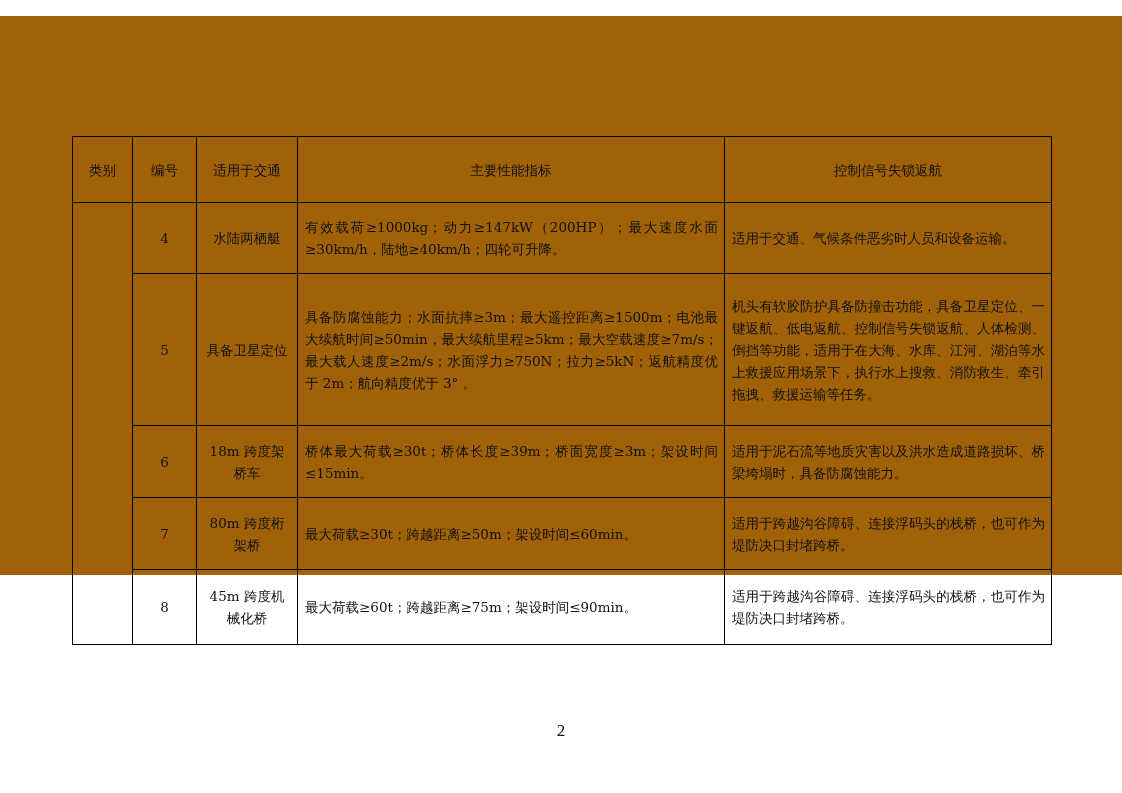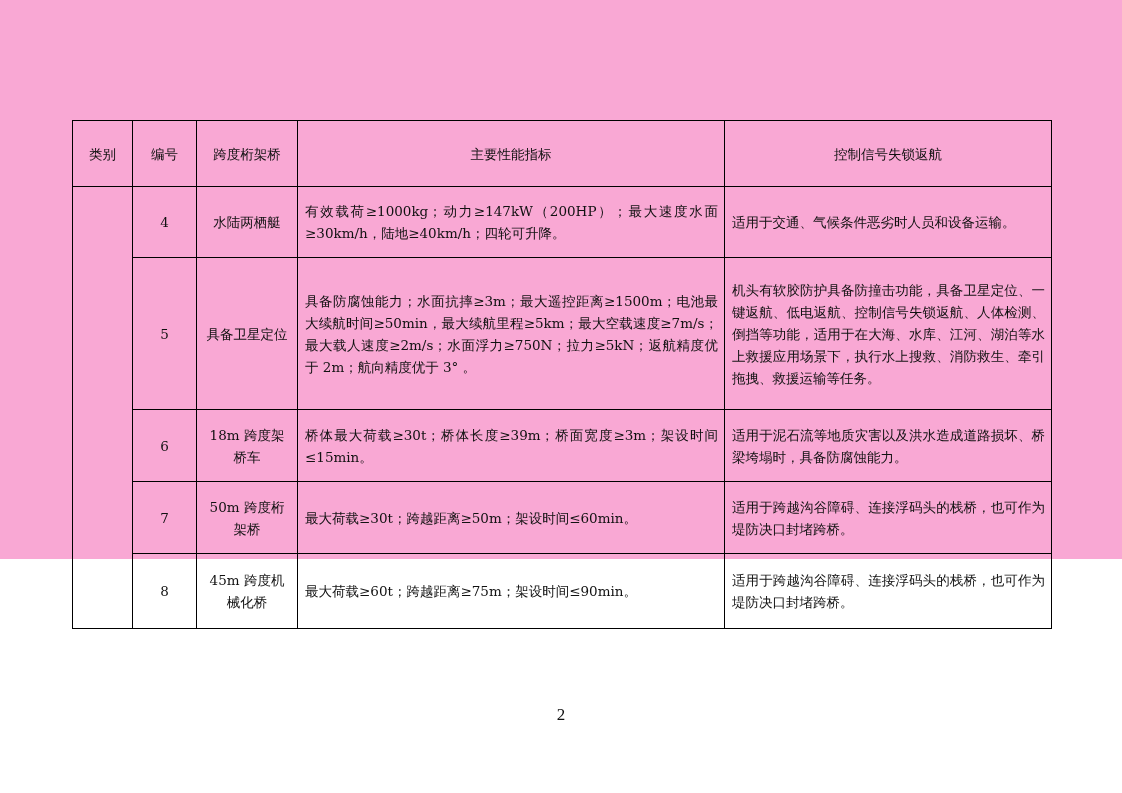--- a/index.html
+++ b/index.html
@@ -1,18 +1,18 @@
 <!DOCTYPE html>
 <html><head>
 <meta charset="utf-8">
 <style>
   html, body { margin: 0; padding: 0; background: #ffffff; }
   body { width: 1122px; height: 793px; position: relative; overflow: hidden;
          font-family: "DejaVu Serif", "Liberation Serif", serif; color: #111; }
-  .page { position: absolute; left: 0; top: 0; width: 1122px; height: 559px; background: #f9a8d4; }
+  .page { position: absolute; left: 0; top: 16px; width: 1122px; height: 559px; background: #a16207; }
   table.spec { position: absolute; left: 72px; top: 120px; border-collapse: collapse;
                table-layout: fixed; width: 979px; }
   table.spec td, table.spec th { border: 1px solid #000; font-weight: normal;
                font-size: 13.5px; line-height: 22px; padding: 0; vertical-align: middle; }
   .c-center { text-align: center; }
   .c-left { text-align: justify; padding-left: 7px !important; padding-right: 6px !important; }
   .hdr th { height: 65px; }
   .name-cell { padding: 3px 6px !important; border-radius: 6px; }
   .page-num { position: absolute; left: 0; width: 1122px; top: 705px; text-align: center;
               font-size: 17px; font-family: "Liberation Serif", serif; }
@@ -26,21 +26,21 @@
       <col style="width:60px">
       <col style="width:64px">
       <col style="width:101px">
       <col style="width:427px">
       <col style="width:327px">
     </colgroup>
     <tbody>
         <tr class="hdr">
       <th class="c-center">类别</th>
       <th class="c-center">编号</th>
-      <th class="c-center">跨度桁架桥</th>
+      <th class="c-center">适用于交通</th>
       <th class="c-center">主要性能指标</th>
       <th class="c-center">控制信号失锁返航</th>
     </tr>
     <tr style="height:71px">
       <td rowspan="5" class="c-center"></td>
       <td class="c-center">4</td>
       <td class="c-center name-cell">水陆两栖艇</td>
       <td class="c-left">有效载荷≥1000kg；动力≥147kW（200HP）；最大速度水面≥30km/h，陆地≥40km/h；四轮可升降。</td>
       <td class="c-left">适用于交通、气候条件恶劣时人员和设备运输。</td>
     </tr>
@@ -51,21 +51,21 @@
       <td class="c-left">机头有软胶防护具备防撞击功能，具备卫星定位、一键返航、低电返航、控制信号失锁返航、人体检测、倒挡等功能，适用于在大海、水库、江河、湖泊等水上救援应用场景下，执行水上搜救、消防救生、牵引拖拽、救援运输等任务。</td>
     </tr>
     <tr style="height:72px">
       <td class="c-center">6</td>
       <td class="c-center name-cell">18m 跨度架桥车</td>
       <td class="c-left">桥体最大荷载≥30t；桥体长度≥39m；桥面宽度≥3m；架设时间≤15min。</td>
       <td class="c-left">适用于泥石流等地质灾害以及洪水造成道路损坏、桥梁垮塌时，具备防腐蚀能力。</td>
     </tr>
     <tr style="height:72px">
       <td class="c-center">7</td>
-      <td class="c-center name-cell">50m 跨度桁架桥</td>
+      <td class="c-center name-cell">80m 跨度桁架桥</td>
       <td class="c-left">最大荷载≥30t；跨越距离≥50m；架设时间≤60min。</td>
       <td class="c-left">适用于跨越沟谷障碍、连接浮码头的栈桥，也可作为堤防决口封堵跨桥。</td>
     </tr>
     <tr style="height:75px">
       <td class="c-center">8</td>
       <td class="c-center name-cell">45m 跨度机械化桥</td>
       <td class="c-left">最大荷载≥60t；跨越距离≥75m；架设时间≤90min。</td>
       <td class="c-left">适用于跨越沟谷障碍、连接浮码头的栈桥，也可作为堤防决口封堵跨桥。</td>
     </tr>
   </tbody>

